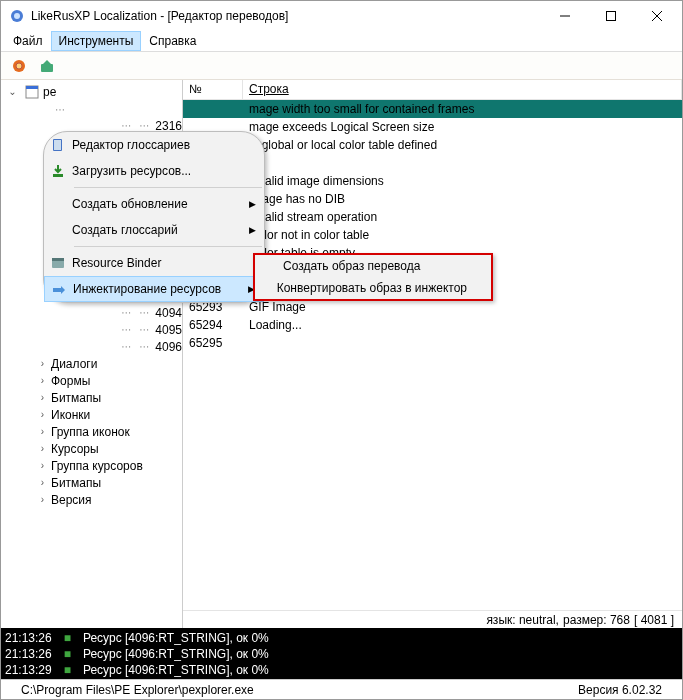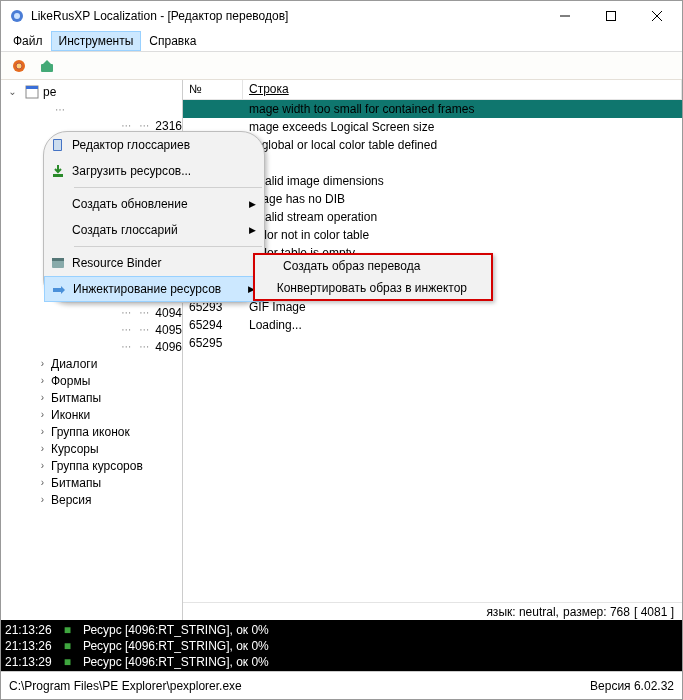--- a/index.html
+++ b/index.html
@@ -35,21 +35,21 @@
   .grow { display: flex; height: 18px; align-items: center; }
   .grow .c1 { width: 60px; padding-left: 6px; }
   .grow .c2 { flex:1; padding-left: 6px; white-space: nowrap; }
   .grow.sel { background: #0f766e; }
   .gstatus { height: 18px; display: flex; justify-content: flex-end; gap: 4px; padding-right: 8px; border-top: 1px solid #e4e4e4; align-items: center; }
   
   .log { height: 51px; background: #000; color: #fff; font-family: Consolas, monospace; font-size: 12px; padding: 2px 4px; overflow: hidden; }
   .log .ll { display:flex; gap:12px; height:16px; align-items:center;}
   .log .bul { color:#3fa63f; }
   
-  .statusbar { height: 28px; border-top: 1px solid #ccc; display: flex; align-items: center; padding: 0 8px; justify-content: space-between; }
+  .statusbar { height: 20px; border-top: 1px solid #ccc; display: flex; align-items: center; padding: 0 20px; justify-content: space-between; }
   
   
   .menu { position: absolute; background: #f2f2f2; border: 1px solid #bdbdbd; box-shadow: 2px 2px 4px rgba(0,0,0,0.25); z-index: 10; }
   .menu .row { height: 26px; display: flex; align-items: center; position: relative; }
   .menu .row.hl { background: #cce8ff; border: 1px solid #99d1ff; }
   .menu .ico { width: 28px; display: flex; align-items:center; justify-content:center; }
   .menu .lbl { flex: 1; padding-right: 24px; white-space: nowrap; }
   .menu .arr { position: absolute; right: 8px; font-size: 9px; }
   .menu .sep { height: 1px; background: #d0d0d0; margin: 3px 2px 3px 30px; }
   .menu1 { left: 42px; top: 51px; width: 222px; border-radius: 24px; }

